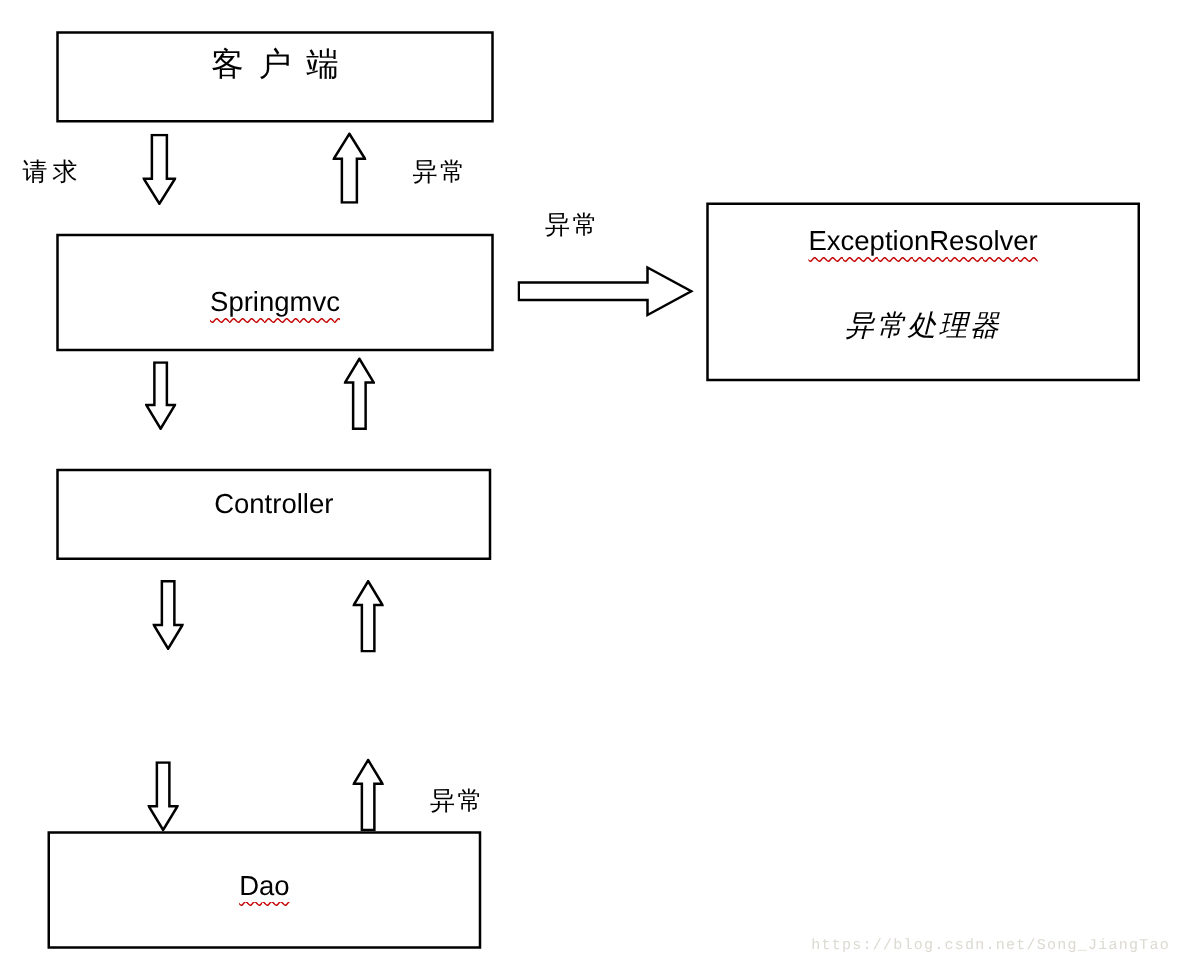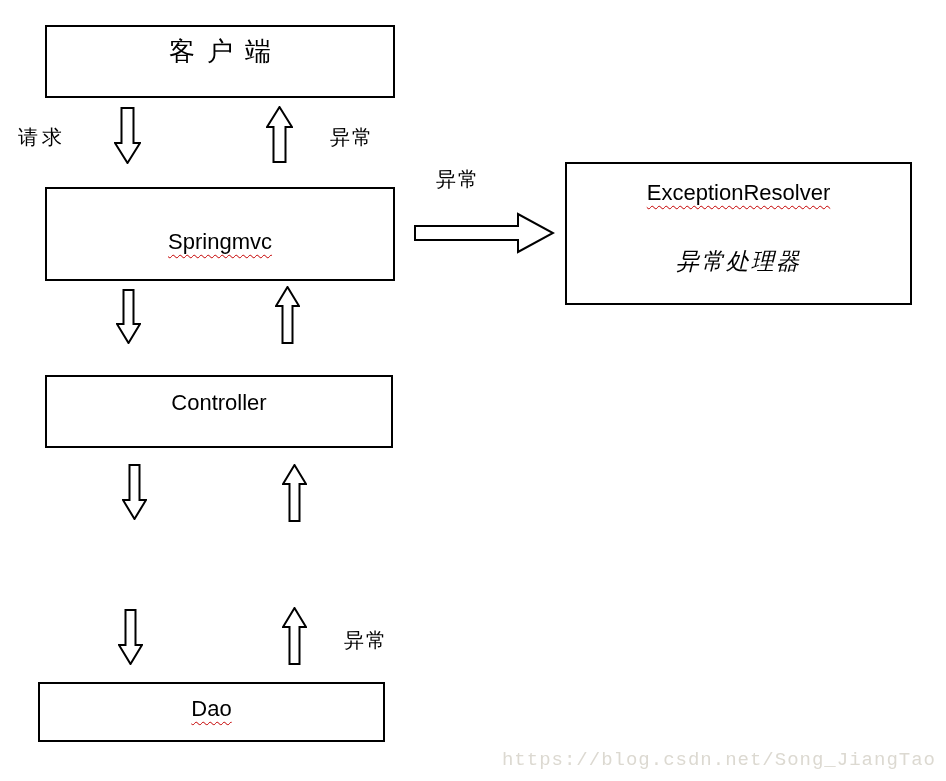--- a/index.html
+++ b/index.html
@@ -40,21 +40,21 @@
     text-decoration-skip-ink: none;
   }
   .box-client    { left: 45px;  top: 25px;  width: 350px; height: 73px;  padding-bottom: 20px; }
   .box-client .cn { font-size: 26px; letter-spacing: 12px; margin-right: -12px; }
   .box-dispatcher{ left: 45px;  top: 187px; width: 350px; height: 94px;  padding-top: 16px; }
   .box-resolver  { left: 565px; top: 162px; width: 347px; height: 143px; justify-content: flex-start; padding-top: 12px; gap: 36px; }
   .box-resolver .en { line-height: 33px; }
   .box-resolver .cn { font-size: 23px; letter-spacing: 2px; line-height: 33px; font-style: italic; }
   .box-controller{ left: 45px;  top: 375px; width: 348px; height: 73px;  padding-bottom: 17px; }
   .box-service   { left: 45px;  top: 533px; width: 348px; height: 75px;  padding-bottom: 19px; }
-  .box-dao       { left: 38px;  top: 682px; width: 347px; height: 60px;  padding-bottom: 7px; }
+  .box-dao       { left: 38px;  top: 665px; width: 347px; height: 94px;  padding-bottom: 7px; }
   .flow-label {
     position: absolute;
     font-family: "DejaVu Serif", "Liberation Serif", serif;
     font-size: 20px;
     letter-spacing: 2px;
     color: #000000;
     white-space: nowrap;
   }
   .lbl-request          { left: 18px;  top: 124px; letter-spacing: 4px; }
   .lbl-exception-top    { left: 330px; top: 124px; }
@@ -69,21 +69,21 @@
   .a3d { left: 122px; top: 464px; }
   .a3u { left: 282px; top: 464px; }
   .a4d { left: 118px; top: 609px; }
   .a4u { left: 282px; top: 607px; }
   .a5r { left: 414px; top: 211px; }
   .watermark {
     position: absolute;
     right: 10px;
     top: 749px;
     font-family: "Liberation Mono", "DejaVu Sans Mono", monospace;
-    font-size: 19px;
+    font-size: 12px;
     letter-spacing: 1px;
     color: #dcd9d1;
     white-space: nowrap;
   }
 </style>
 </head>
 <body>
 
 <div class="canvas">
 

